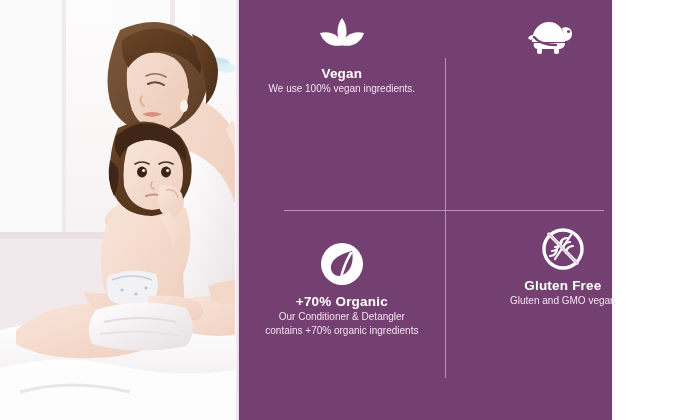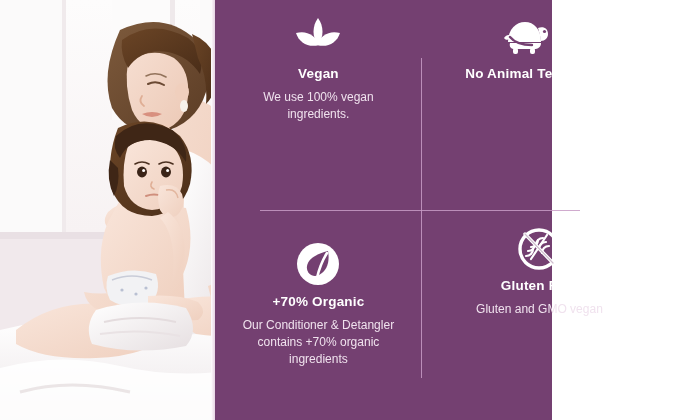--- a/index.html
+++ b/index.html
@@ -1,21 +1,21 @@
 <!DOCTYPE html>
 <html><head>
 <meta charset="utf-8">
 <style>
   html,body{margin:0;padding:0;}
   body{
     width:679px;height:420px;overflow:hidden;
     font-family:"Liberation Sans","DejaVu Sans",sans-serif;
     background:#ffffff;
   }
-  .banner{position:relative;width:552px;height:420px;display:flex;background:#c2410c;}
+  .banner{position:relative;width:612px;height:420px;display:flex;background:#c2410c;}
 
   
   .photo{
     position:relative;width:265px;height:420px;overflow:hidden;
     background:#f4eff0;
   }
   .photo-svg{display:block;width:265px;height:420px;}
   .photo-edge{
     position:absolute;top:0;right:0;width:4px;height:420px;
     background:linear-gradient(to right,#ffffff 0%,#f3e9f1 45%,#e7d4e4 100%);
@@ -48,21 +48,21 @@
   .cell-br{padding-top:16px;padding-left:36px;}
 
   .icon{display:block;}
   .icon svg{display:block;}
 
   .c-title{
     color:#ffffff;font-weight:bold;font-size:13.5px;letter-spacing:.2px;
     margin-top:8px;line-height:1.2;white-space:nowrap;
   }
   .c-desc{
-    color:#f0e2ee;font-size:12px;line-height:1.42;margin-top:7px;
+    color:#f0e2ee;font-size:10px;line-height:1.42;
     max-width:175px;font-weight:normal;
   }
   .cell-bl .c-desc{max-width:165px;}
 </style>
 </head>
 <body>
 
 <div class="banner">
 
   <div class="photo">
@@ -211,21 +211,20 @@
             <path d="M8 26 C8 13 16 6 25 6 C34 6 41 13 41 26 Z" fill="#ffffff"></path>
             <path d="M38 12 C44 10 48 13 48 18 C48 22 45 25 41 25 C40 19 39 15 38 12 Z" fill="#ffffff"></path>
             <circle cx="44.5" cy="15.5" r="1.6" fill="#744071"></circle>
             <path d="M10 27 L41 27 C41 31 38 33 34 33 L15 33 C11 33 9 31 10 27 Z" fill="#ffffff"></path>
             <rect x="13" y="32" width="5" height="6" rx="2" fill="#ffffff"></rect>
             <rect x="30" y="32" width="5" height="6" rx="2" fill="#ffffff"></rect>
             <path d="M4 22 C6 19 9 18 11 20 C9 24 6 25 4 22 Z" fill="#ffffff"></path>
             <path d="M10 21 C14 26 22 29 32 29" stroke="#744071" stroke-width="2.4" fill="none" stroke-linecap="round"></path>
           </svg>
         </span>
-        <div class="c-title">No Animal Testing</div>
       </div>
 
       <div class="cell cell-bl">
         <span class="icon">
           <svg width="44" height="44" viewBox="0 0 44 44">
             <circle cx="22" cy="22" r="21" fill="#ffffff"></circle>
             <path d="M32 9 C34 20 31 29 23 33 C16 36 10 31 11 24 C12 17 20 12 32 9 Z" fill="#744071"></path>
             <path d="M31 11 C26 19 23 27 21 36" stroke="#ffffff" stroke-width="2.6" fill="none" stroke-linecap="round"></path>
           </svg>
         </span>

